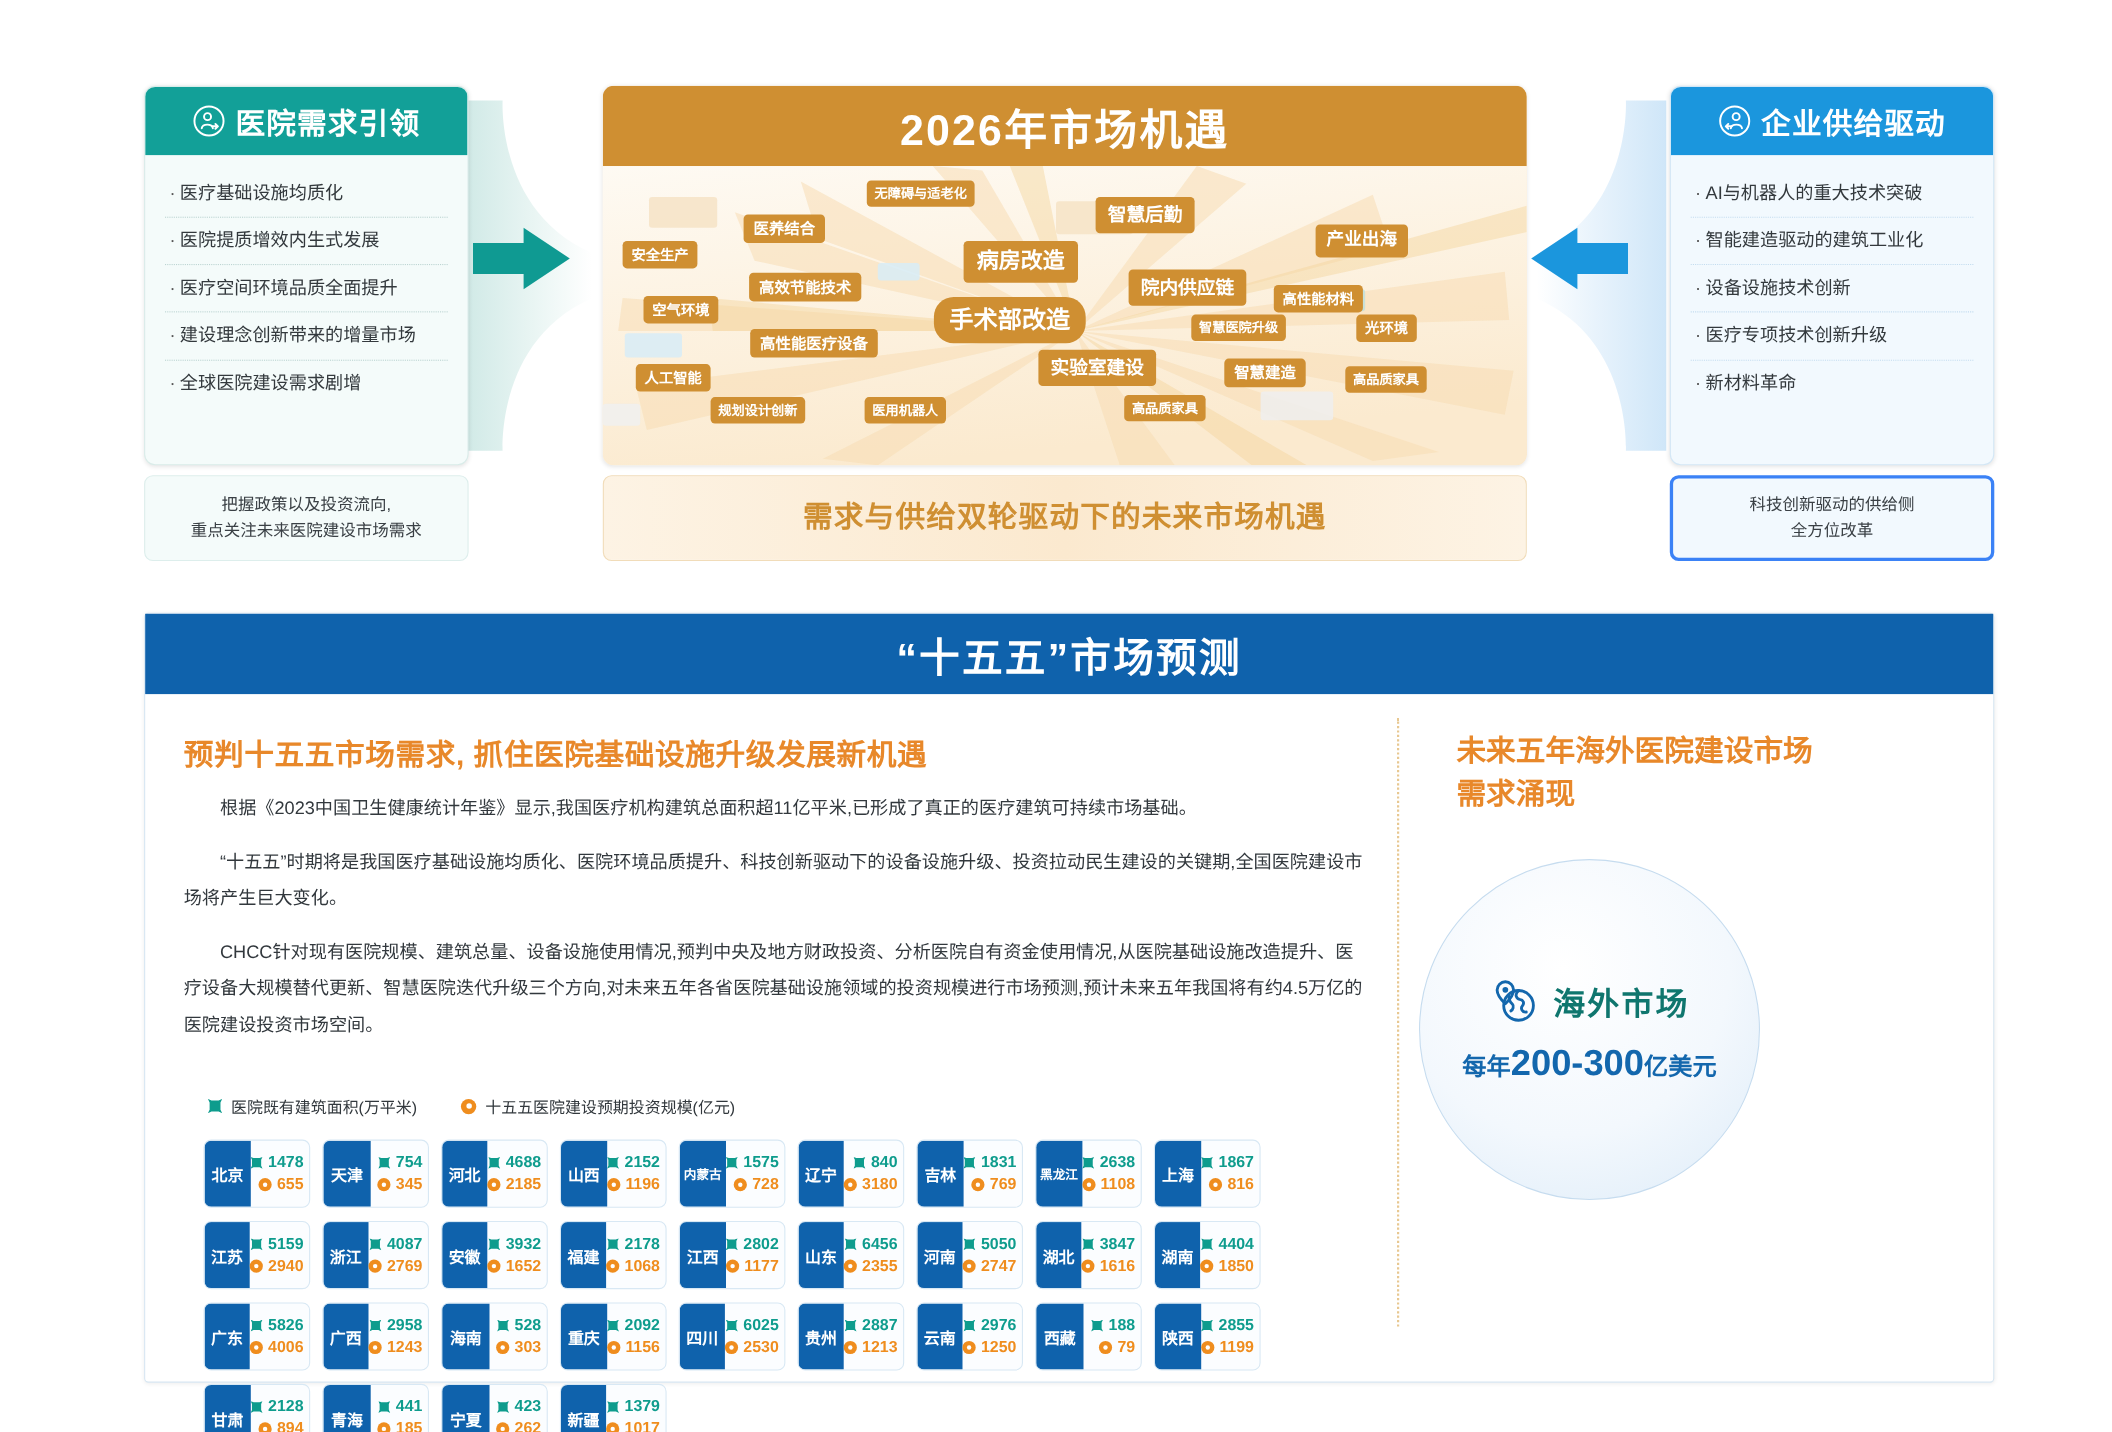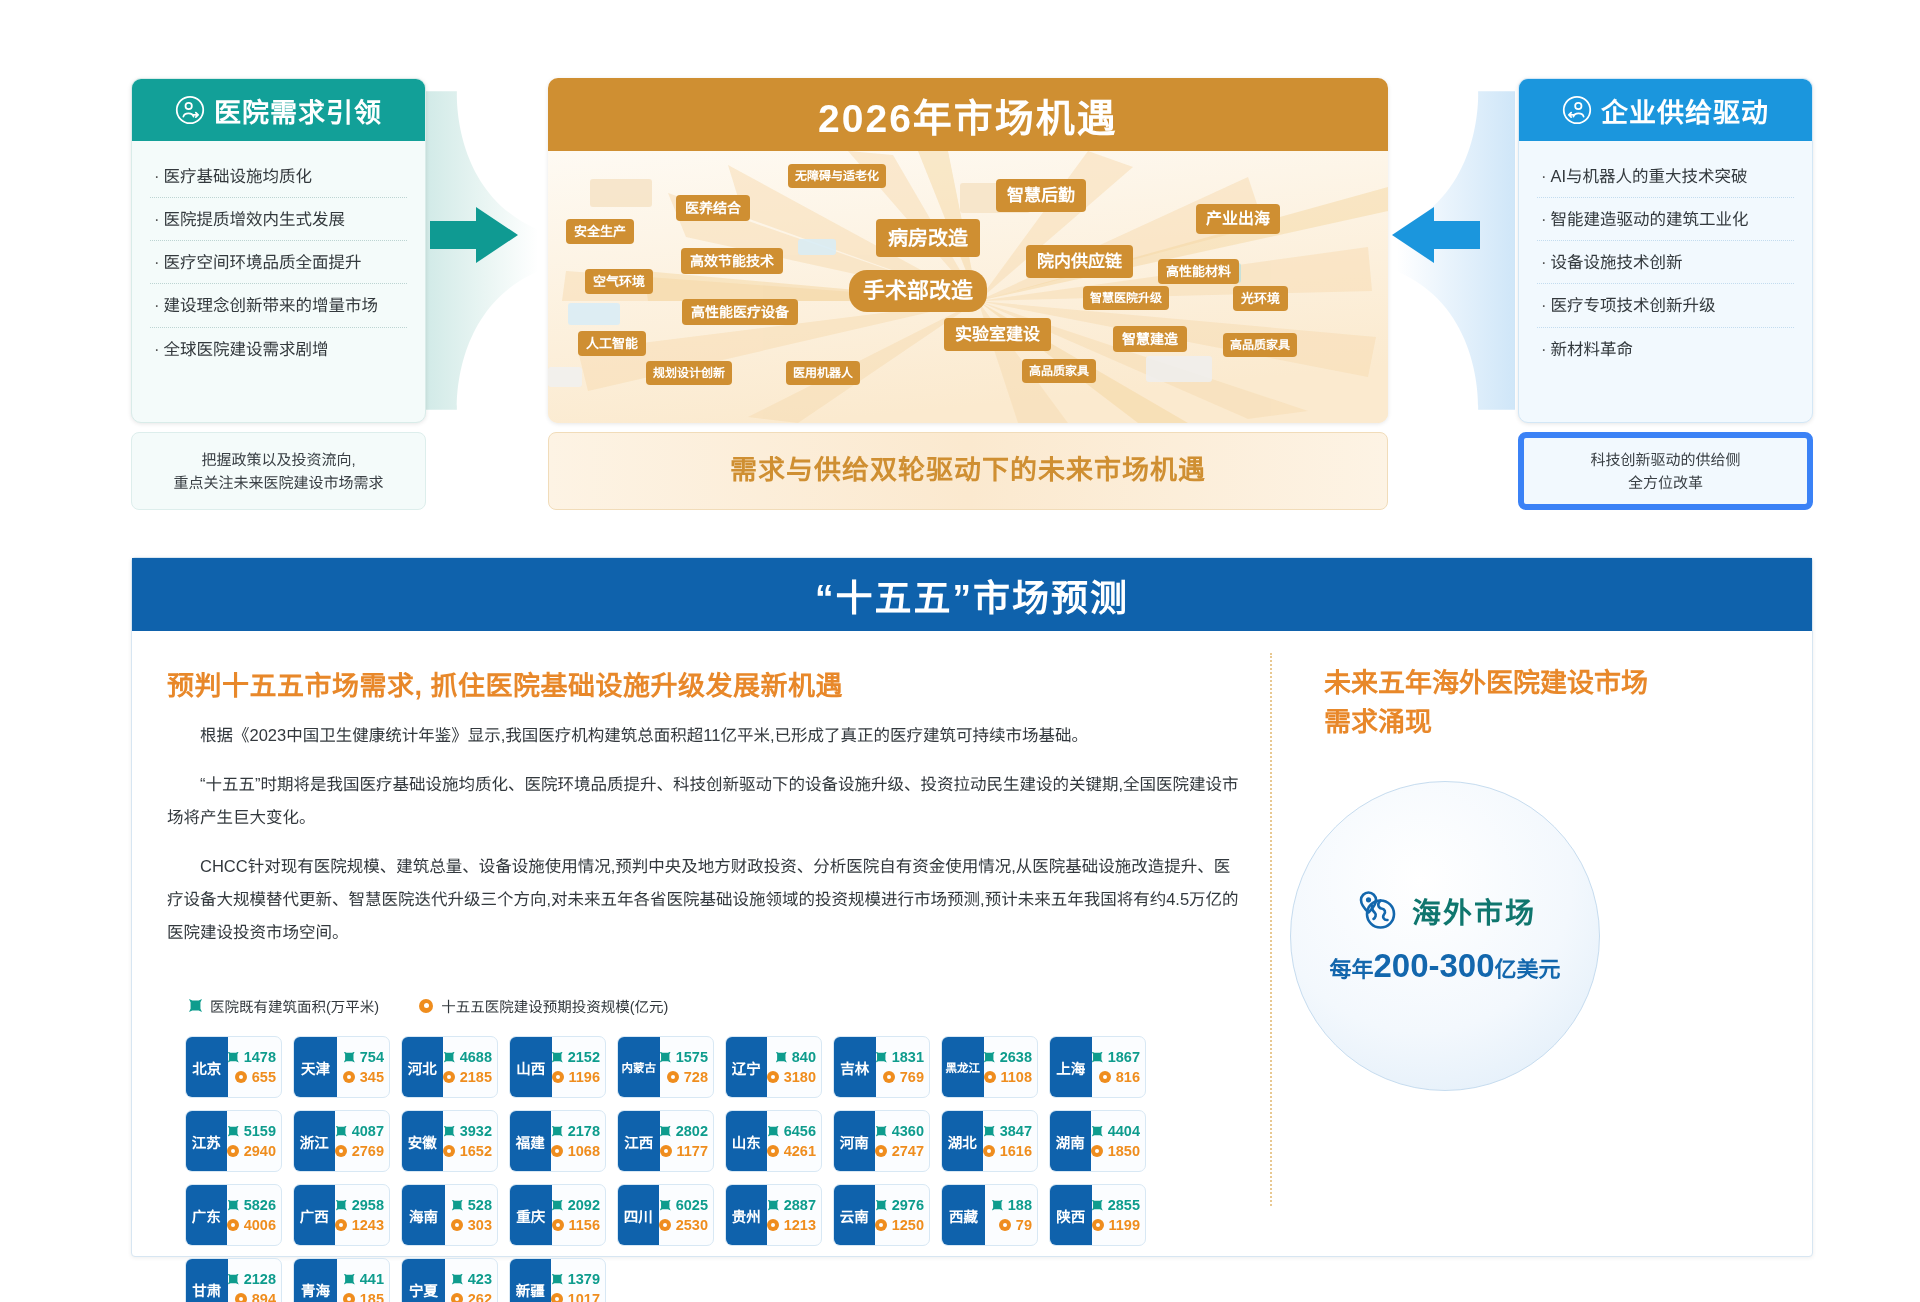--- a/index.html
+++ b/index.html
@@ -75,21 +75,21 @@
   }
   .blob { position:absolute; border-radius:3px; }
 
   
   .cap {
     position:absolute; top: 432px; height: 78px; border-radius: 8px;
     display:flex; align-items:center; justify-content:center; text-align:center;
     font-size: 15px; color:#3a4045; line-height:1.55;
   }
   .cap.left  { left: 131px;  width: 295px; background:#f4fbfa; border:1px solid #ddeeec; }
-  .cap.right { left: 1518px; width: 295px; background:#f2f9fe; border:6px solid #3b82f6; }
+  .cap.right { left: 1518px; width: 295px; background:#f2f9fe; border:3px solid #3b82f6; }
   .cap.center{
     left: 548px; width: 840px; height: 78px;
     background: linear-gradient(90deg,#fdf3e4 0%, #fbe9cf 50%, #fdf3e4 100%);
     border:1px solid #f1dcb9;
   }
   .cap-center-text { font-size: 27px; font-weight: 800; color:#cf8f32; letter-spacing:1px; }
 
   
   .bottom-section {
     position:absolute; left:131px; top:557px; width:1682px; height:700px;
@@ -533,30 +533,30 @@
             </div>
             <div class="pcard">
               <div class="pcard-name">山东</div>
               <div class="pcard-vals">
                 <div class="vrow">
                   <span class="mk-sq"></span>
                   <span class="v-num green">6456</span>
                 </div>
                 <div class="vrow">
                   <span class="mk-circ"></span>
-                  <span class="v-num orange">4261</span>
+                  <span class="v-num orange">2355</span>
                 </div>
               </div>
             </div>
             <div class="pcard">
               <div class="pcard-name">河南</div>
               <div class="pcard-vals">
                 <div class="vrow">
                   <span class="mk-sq"></span>
-                  <span class="v-num green">4360</span>
+                  <span class="v-num green">5050</span>
                 </div>
                 <div class="vrow">
                   <span class="mk-circ"></span>
                   <span class="v-num orange">2747</span>
                 </div>
               </div>
             </div>
             <div class="pcard">
               <div class="pcard-name">湖北</div>
               <div class="pcard-vals">

